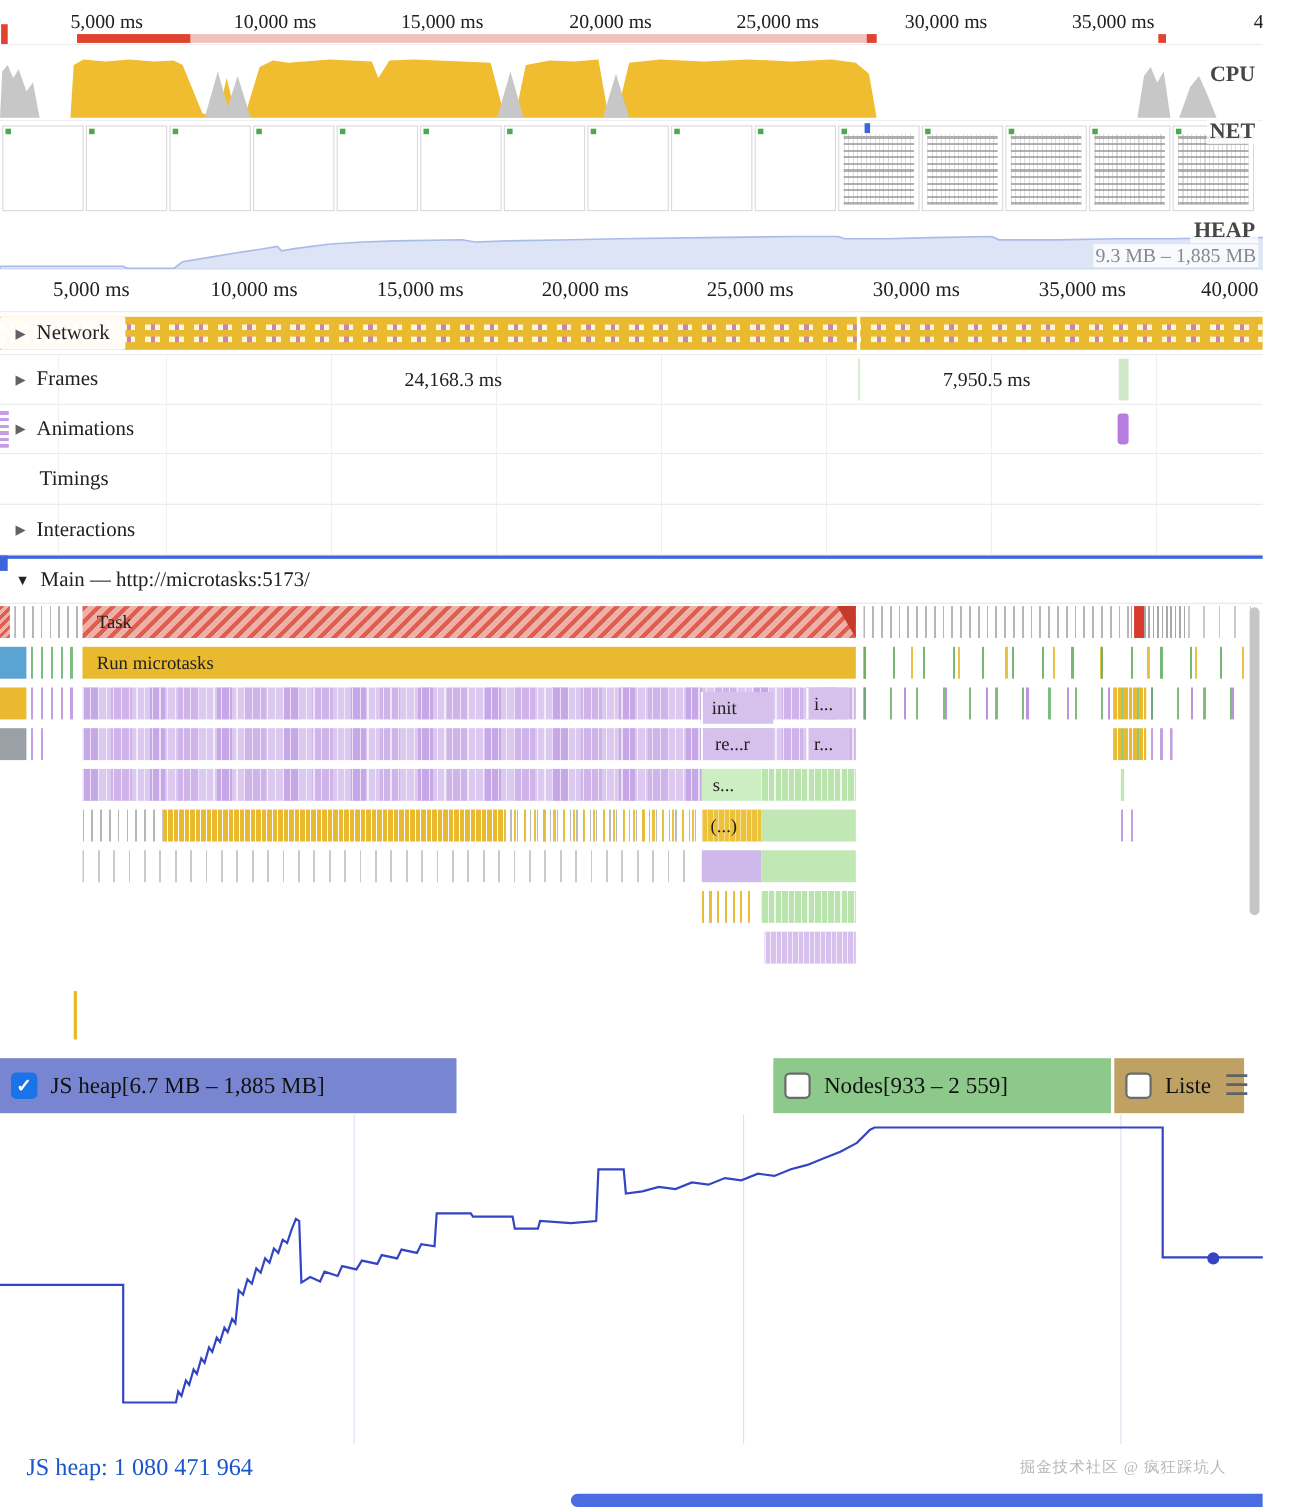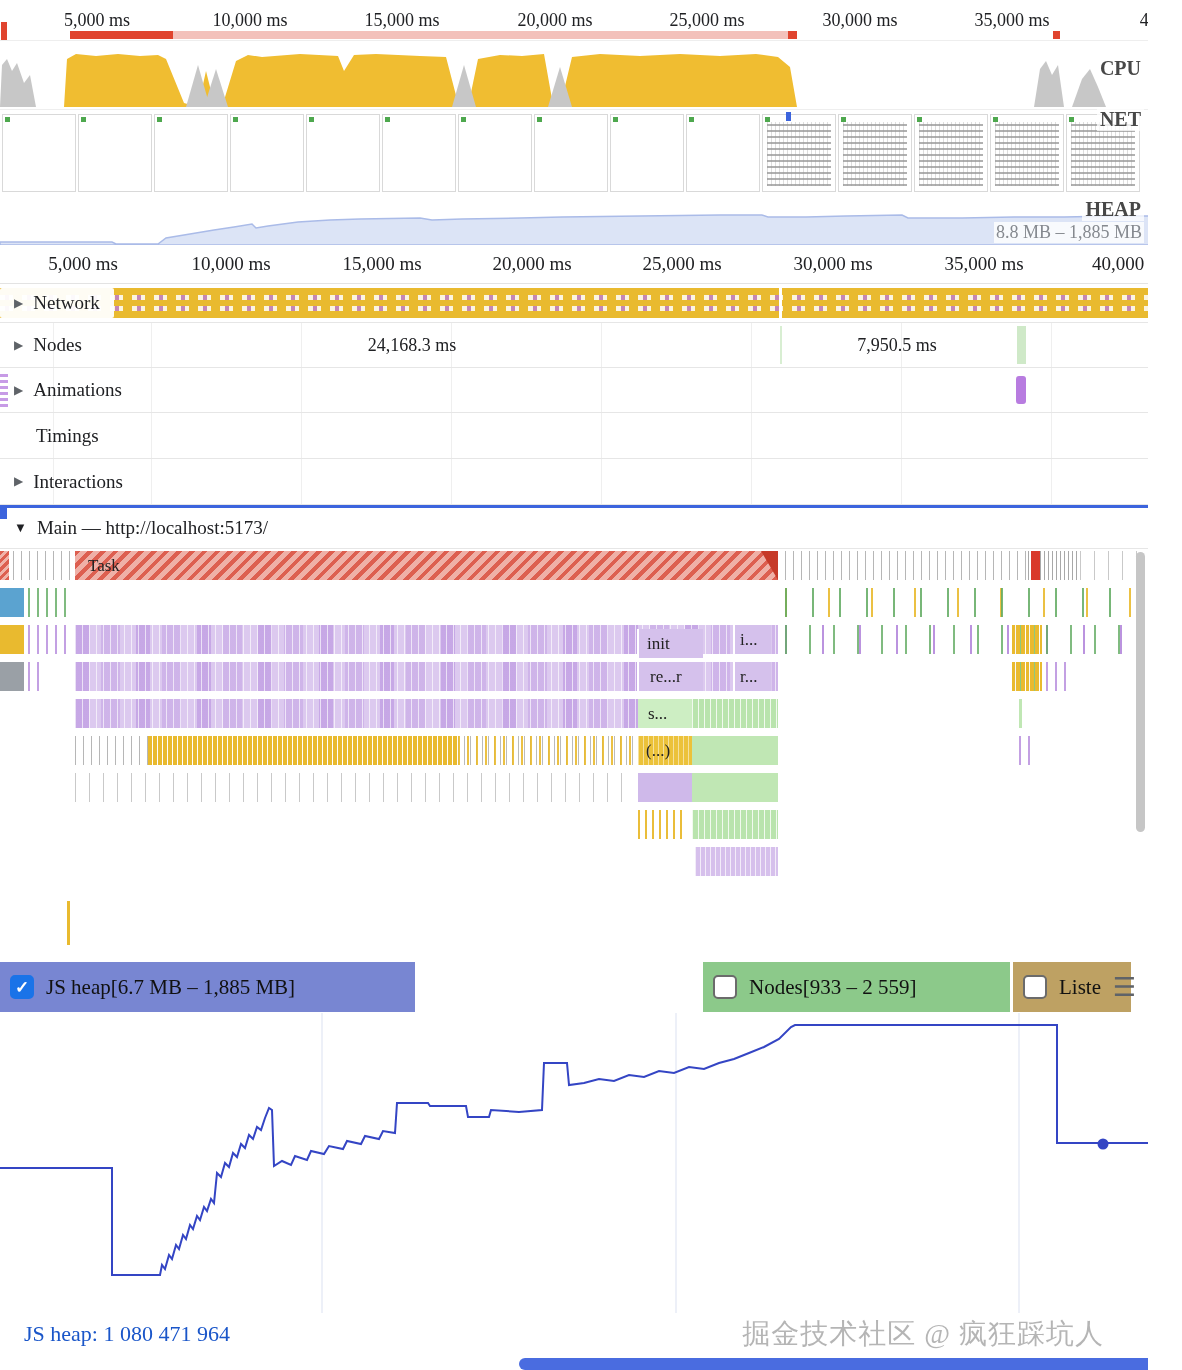--- a/index.html
+++ b/index.html
@@ -88,21 +88,21 @@
   .mem-legend{position:relative;height:52px;background:#fff;}
   .seg{position:absolute;top:1px;bottom:1px;display:flex;align-items:center;gap:12px;padding-left:10px;font-size:21px;color:#111;overflow:hidden;white-space:nowrap;box-sizing:border-box;}
   .cb{width:24px;height:24px;border-radius:5px;background:#fff;border:2px solid #6b6b6b;display:flex;align-items:center;justify-content:center;flex:none;font-size:17px;color:transparent;box-sizing:border-box;}
   .cb.checked{background:#1a73e8;border-color:#1a73e8;color:#fff;font-weight:bold;}
   .menu-icon{position:absolute;right:12px;top:50%;transform:translateY(-50%);font-size:26px;color:#5f6368;}
   
   .mem-chart{position:relative;height:300px;background:#fff;}
   
   .statusbar{position:relative;height:42px;background:#fff;}
   .js-heap-status{position:absolute;left:24px;top:50%;transform:translateY(-50%);font-size:22px;color:#1a56c9;}
-  .watermark{position:absolute;right:44px;top:50%;transform:translateY(-50%);font-size:28px;color:rgba(60,60,60,.38);letter-spacing:1px;}
+  .watermark{position:absolute;right:33px;top:50%;transform:translateY(-50%);font-size:14px;color:rgba(60,60,60,.38);letter-spacing:1px;}
   .bottomrow{position:relative;height:18px;background:#fff;}
   .bottombar{position:absolute;left:519px;right:0;bottom:3px;height:12px;background:#4a6ce0;border-radius:6px 0 0 6px;}
 </style>
 </head>
 <body>
 
 <div class="app">
 
   <section>
     <div class="ov-ruler">
@@ -155,21 +155,21 @@
         </div>
       <div class="blue-tick"></div>
       <span class="side-label" style="top:-2px">NET</span>
     </div>
 
     <div class="ov-heap">
       <svg width="1182" height="47" viewBox="0 0 1182 47">
         <path fill="#dce4f6" stroke="#aabbe8" stroke-width="1.5" d="M0,47 L0,44 L112,44 L116,46 L158,46 L166,40 L190,36 L214,32 L234,29 L252,26 L256,30 L268,28 L298,24 L330,22 L360,21 L420,20 L432,22 L462,21 L520,20 L562,19 L640,18 L720,17 L762,17 L768,19 L806,19 L846,18 L902,17 L908,20 L962,20 L1014,19 L1064,19 L1114,18 L1182,18 L1182,47 Z"></path>
       </svg>
       <span class="side-label" style="top:0">HEAP</span>
-      <span class="heap-range">8.8 MB – 1,885 MB</span>
+      <span class="heap-range">9.3 MB – 1,885 MB</span>
     </div>
   </section>
 
   <div class="ruler2">
     <span class="rlab" style="left:83px">5,000 ms</span>
     <span class="rlab" style="left:231px">10,000 ms</span>
     <span class="rlab" style="left:382px">15,000 ms</span>
     <span class="rlab" style="left:532px">20,000 ms</span>
     <span class="rlab" style="left:682px">25,000 ms</span>
     <span class="rlab" style="left:833px">30,000 ms</span>
@@ -186,21 +186,21 @@
     </div>
   </div>
 
   <div class="track gridbg" style="height:45px">
     <div class="frame-line"></div>
     <div class="frame-bar"></div>
     <span class="f-time" style="left:412px">24,168.3 ms</span>
     <span class="f-time" style="left:897px">7,950.5 ms</span>
     <div class="tlabel">
       <span class="tri">▶</span>
-      <span>Nodes</span>
+      <span>Frames</span>
     </div>
   </div>
 
   <div class="track gridbg" style="height:45px">
     <div class="anim-dashes"></div>
     <div class="anim-bar"></div>
     <div class="tlabel">
       <span class="tri">▶</span>
       <span>Animations</span>
     </div>
@@ -216,38 +216,41 @@
     <div class="tlabel">
       <span class="tri">▶</span>
       <span>Interactions</span>
     </div>
   </div>
 
   <div class="track main-header" style="height:44px">
     <div class="blue-notch"></div>
     <div class="tlabel">
       <span class="tri dark">▼</span>
-      <span>Main — http://localhost:5173/</span>
+      <span>Main — http://microtasks:5173/</span>
     </div>
   </div>
 
   <div class="flame gridbg">
 
     <div class="fb task-edge" style="left:0;top:2px;width:9px"></div>
     <div class="fb sparse-gray" style="left:13px;top:2px;width:58px"></div>
     <div class="fb task-bar" style="left:75px;top:2px;width:703px">
       <span class="fl">Task</span>
     </div>
     <div class="fb sparse-gray" style="left:785px;top:2px;width:243px"></div>
     <div class="fb dense-gray" style="left:1028px;top:2px;width:50px"></div>
     <div class="fb red-block" style="left:1031px;top:2px;width:9px"></div>
     <div class="fb sparse-gray-light" style="left:1080px;top:2px;width:82px"></div>
 
     <div class="fb blue-block" style="left:0;top:39px;width:24px"></div>
     <div class="fb sparse-green" style="left:28px;top:39px;width:44px"></div>
+    <div class="fb amber-bar" style="left:75px;top:39px;width:703px">
+      <span class="fl">Run microtasks</span>
+    </div>
     <div class="fb sparse-green-amber" style="left:785px;top:39px;width:377px"></div>
 
     <div class="fb amber-block" style="left:0;top:76px;width:24px"></div>
     <div class="fb sparse-purple" style="left:28px;top:76px;width:44px"></div>
     <div class="fb purple-tex" style="left:75px;top:76px;width:703px"></div>
     <div class="fb purple-box" style="left:637px;top:80px;width:66px">
       <span class="fl" style="padding-left:10px">init</span>
     </div>
     <div class="fb purple-box" style="left:733px;top:76px;width:38px">
       <span class="fl" style="padding-left:7px">i...</span>

